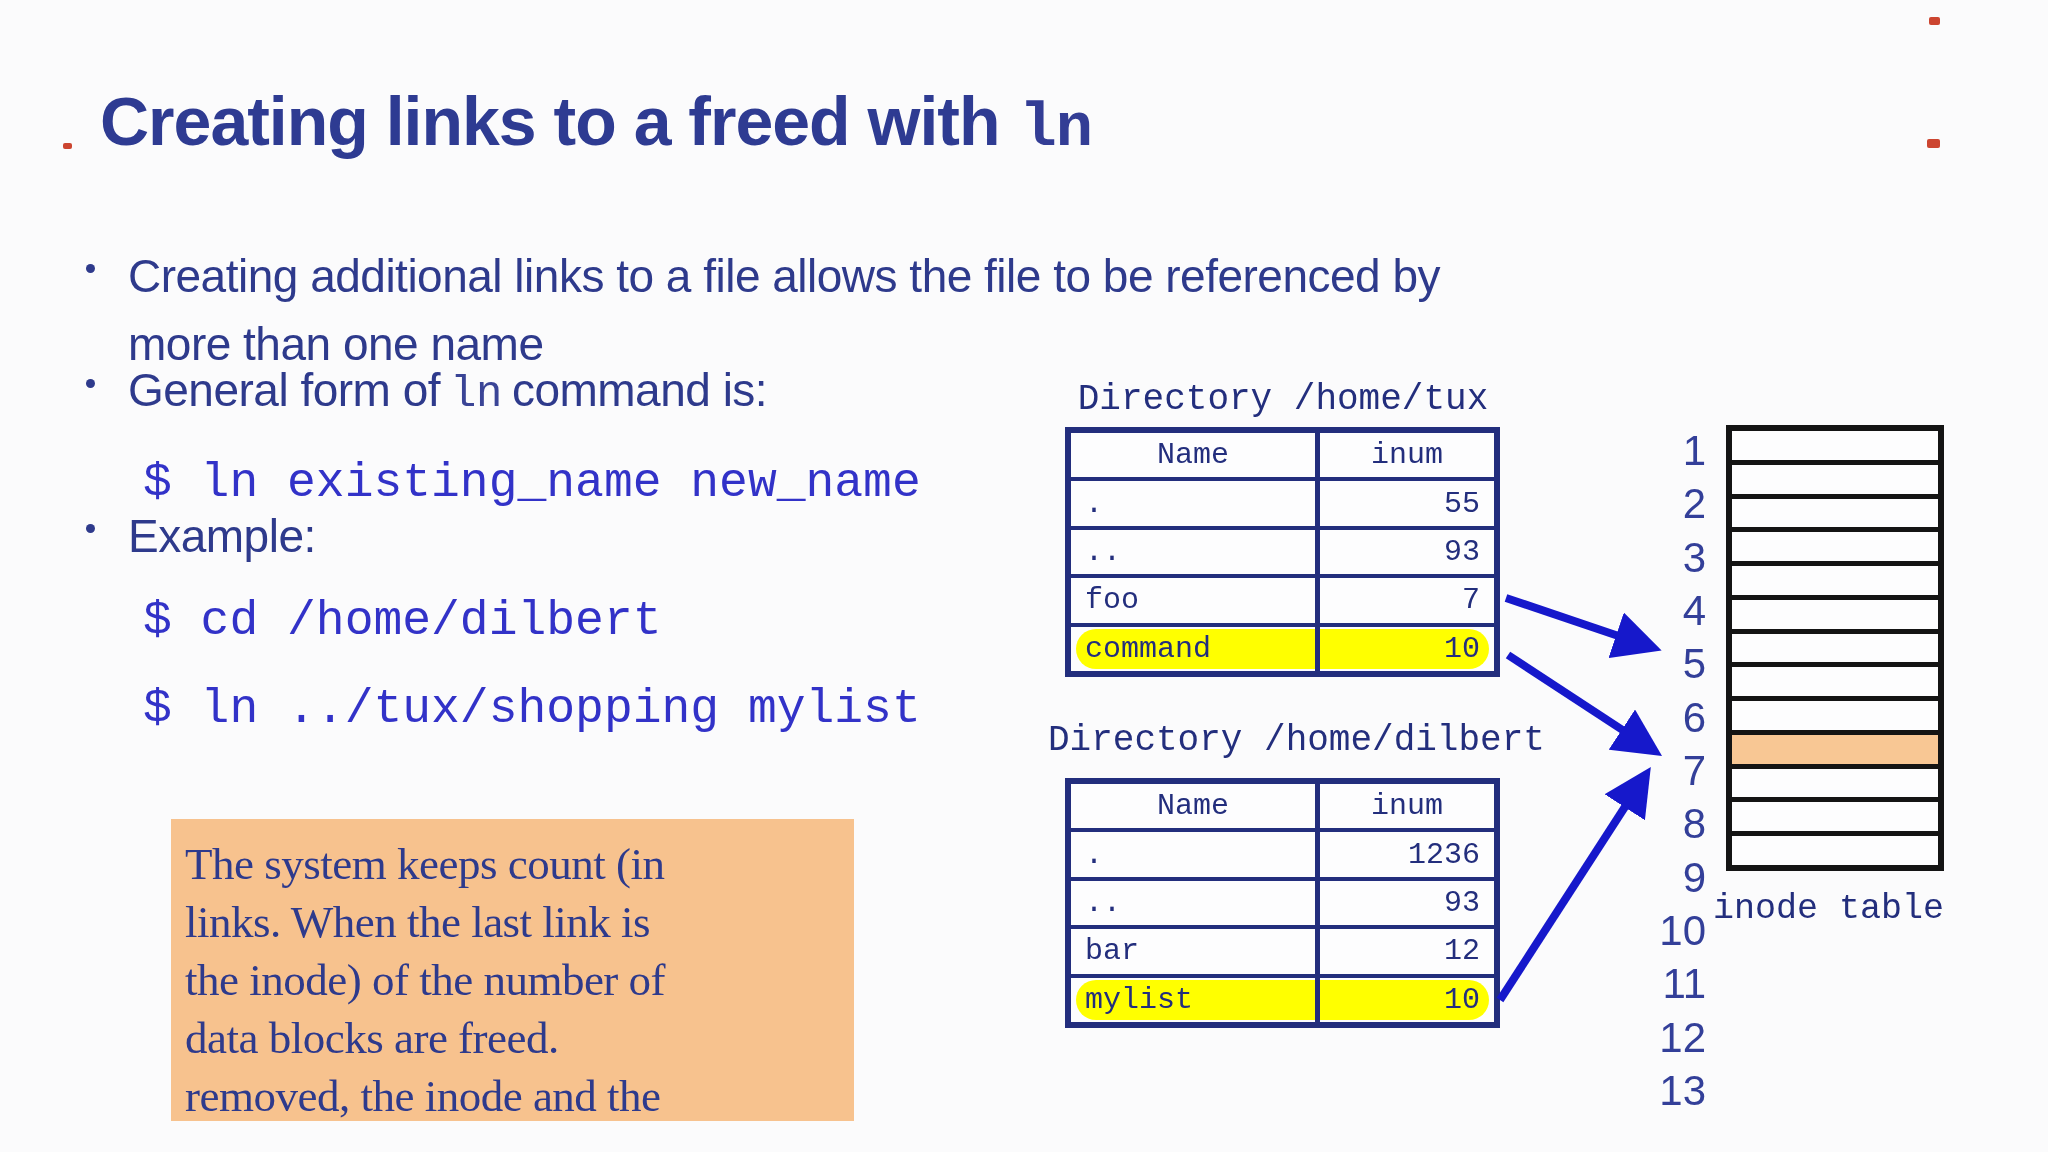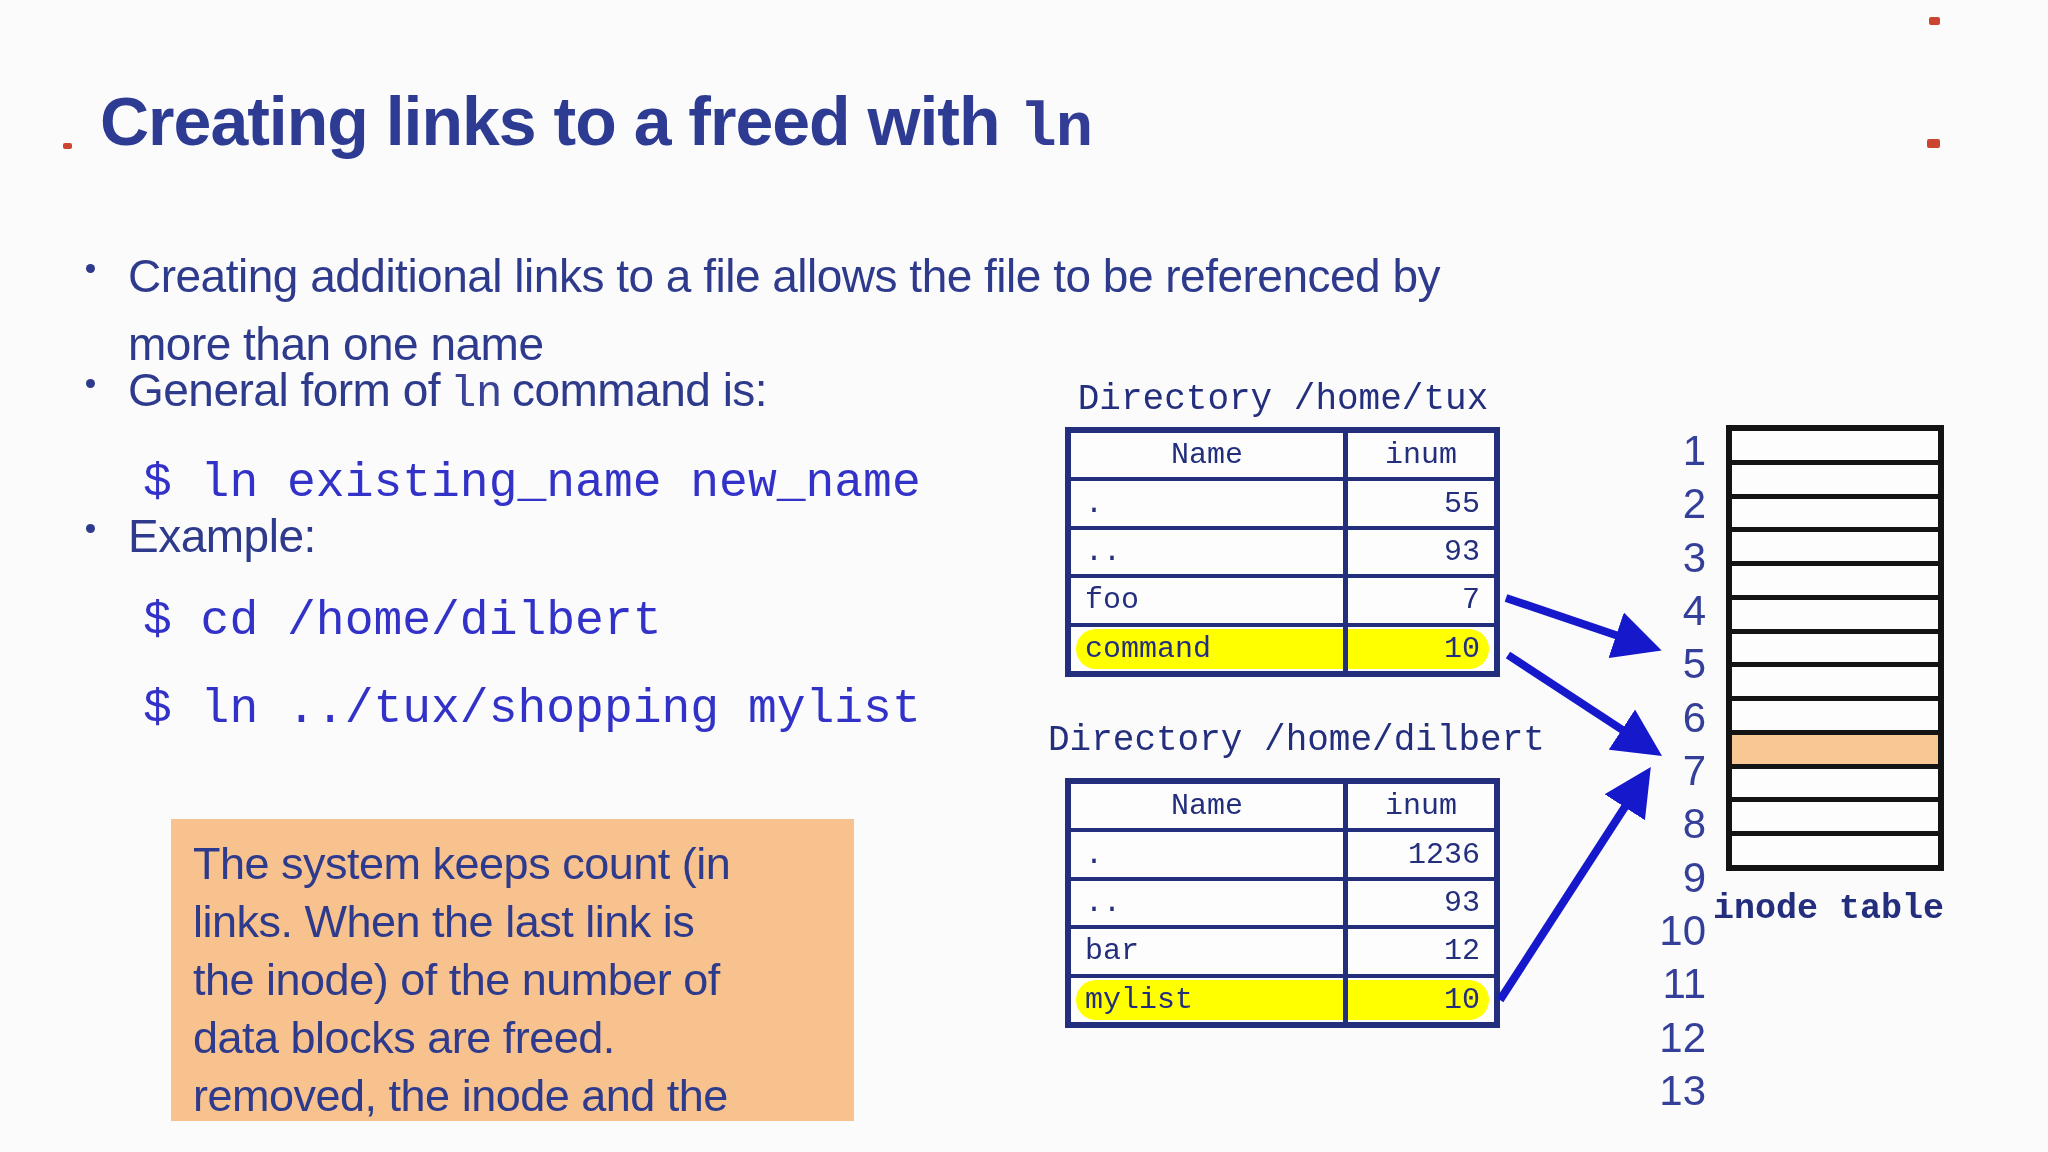--- a/index.html
+++ b/index.html
@@ -25,46 +25,46 @@
   .b1{left:86px;top:264px}.b2{left:86px;top:379px}.b3{left:86px;top:524px}
   .body-line{position:absolute;left:128px;font-size:46px;line-height:52px;letter-spacing:-0.5px;color:#2e3a8c;white-space:nowrap;}
   .l1{top:250px}.l2{top:318px}.l3{top:364px}.l4{top:510px}
   .inline-code{font-family:"Liberation Mono",monospace;font-size:44px;color:#3a4496;margin:0 10px;}
 
   
   .cmd{position:absolute;left:143px;font-family:"Liberation Mono",monospace;font-size:48px;color:#3232c8;white-space:pre;}
   .c1{top:456px}.c2{top:594px}.c3{top:682px}
 
   
-  .note-box{position:absolute;left:171px;top:819px;width:683px;height:302px;background:#f7c28e;box-sizing:border-box;padding:16px 0 0 22px;}
+  .note-box{position:absolute;left:171px;top:819px;width:683px;height:302px;background:#f7c28e;box-sizing:border-box;padding:16px 0 0 14px;font-family:Liberation Serif, serif;}
   .note-line{font-size:45px;line-height:58px;letter-spacing:-0.5px;color:#2e3a8c;white-space:nowrap;}
 
   
   .dir-title{position:absolute;width:470px;text-align:center;font-family:"Liberation Mono",monospace;font-weight:400;font-size:36px;color:#232e7d;white-space:nowrap;}
   .t-tux{left:1048px;top:379px;}
   .t-dilbert{left:1048px;top:720px;}
   .dir-table{position:absolute;width:423px;height:238px;background:#fdfdfe;border:6px solid #232e7d;display:flex;flex-direction:column;}
   .tbl-tux{left:1065px;top:427px;}
   .tbl-dilbert{left:1065px;top:778px;}
   .dir-row{flex:1;display:flex;position:relative;}
   .dir-row + .dir-row{border-top:4px solid #232e7d;}
   .cell{display:flex;align-items:center;font-family:"Liberation Mono",monospace;font-size:30px;color:#232e7d;position:relative;z-index:2;box-sizing:border-box;}
-  .cell.name{width:272px;padding-left:14px;}
+  .cell.name{width:244px;padding-left:14px;}
   .cell.inum{flex:1;border-left:5px solid #232e7d;justify-content:flex-end;padding-right:14px;}
   .dir-row.hdr .cell.name{justify-content:center;padding-left:0;}
   .dir-row.hdr .cell.inum{justify-content:center;padding-right:0;}
   .dir-row.hl::before{content:'';position:absolute;left:5px;right:5px;top:2px;bottom:2px;background:#ffff00;border-radius:26px;z-index:1;}
 
   
   .inode-num{position:absolute;width:110px;left:1596px;text-align:right;font-size:42px;line-height:53px;color:#333f99;}
   .inode-box{position:absolute;left:1726px;top:425px;width:206px;height:434px;border:6px solid #141414;background:#fdfdfe;display:flex;flex-direction:column;}
   .inode-row{flex:1;}
   .inode-row + .inode-row{border-top:5px solid #141414;}
   .inode-row.hl{background:#f8c794;}
-  .inode-label{position:absolute;left:1713px;top:889px;font-family:"Liberation Mono",monospace;font-weight:700;font-size:35px;color:#232e7d;white-space:nowrap;}
+  .inode-label{position:absolute;left:1713px;top:889px;font-family:"Liberation Mono",monospace;font-weight:400;font-size:35px;color:#232e7d;white-space:nowrap;}
 
   
   svg.arrows{position:absolute;left:0;top:0;width:2048px;height:1152px;pointer-events:none;}
 </style>
 </head>
 <body>
 
 <h1 class="page-title"><span>Creating links to a freed with</span><span class="title-code">ln</span></h1>
 
 <div class="speck s1"></div>

